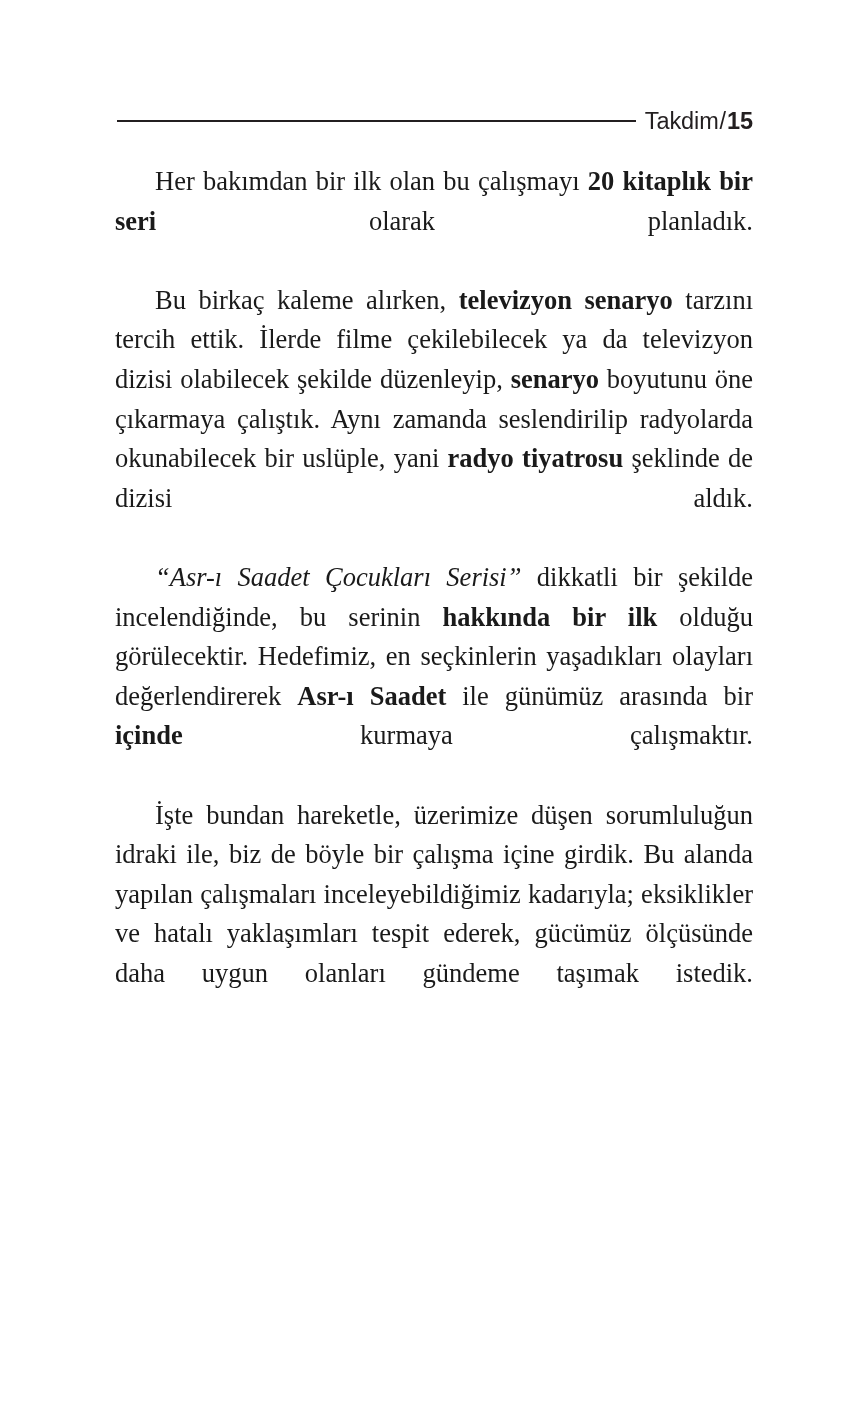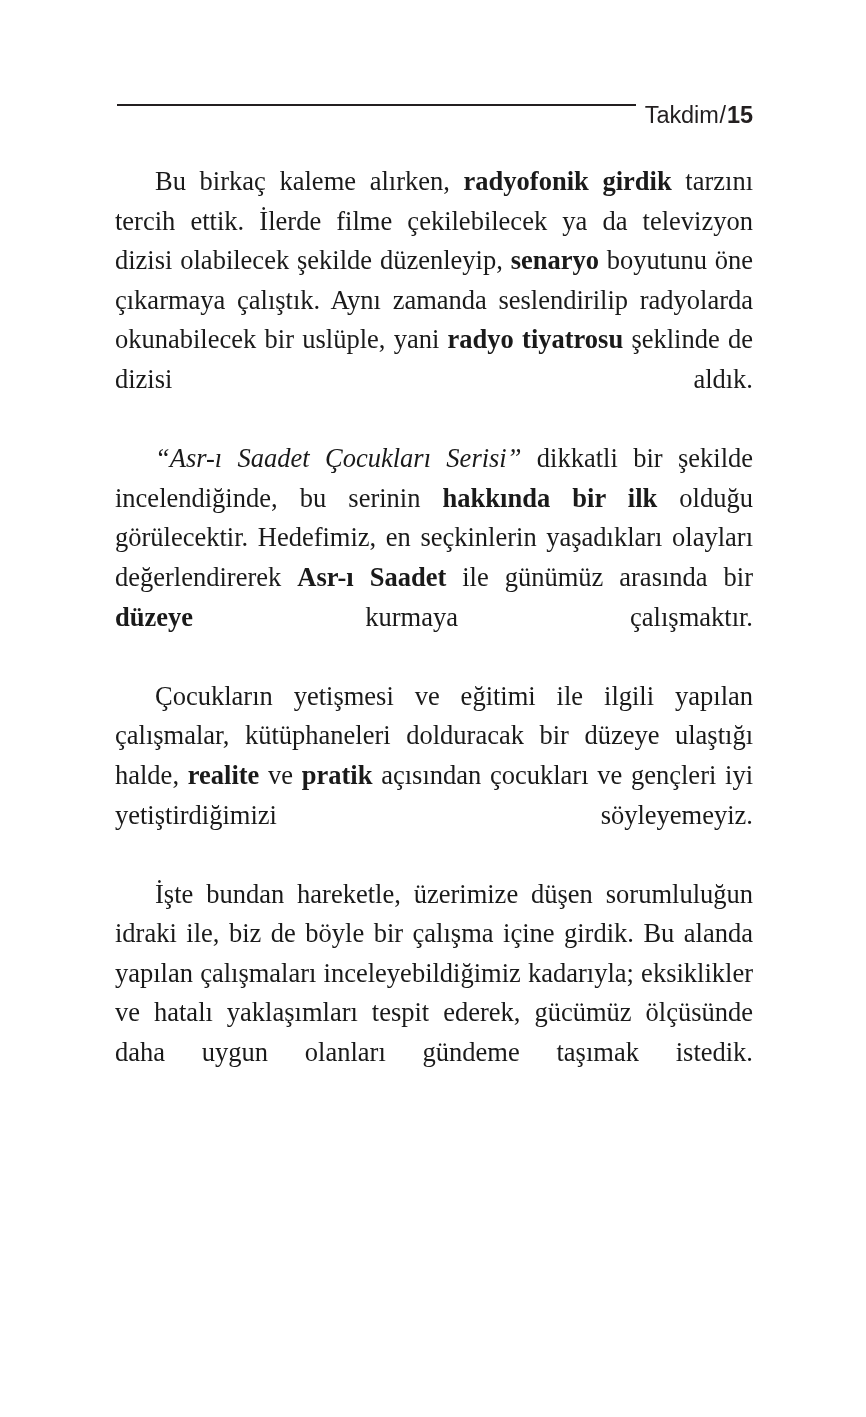--- a/index.html
+++ b/index.html
@@ -24,21 +24,21 @@
   }
 
   
   .page-header {
     position: absolute;
     top: 104px;
     left: 117px;
     width: 636px;
     height: 36px;
     display: flex;
-    align-items: flex-start;
+    align-items: center;
     gap: 9px;
   }
   .header-rule {
     flex: 1 1 auto;
     height: 0;
     border-top: 2.4px solid #231f20;
     margin-bottom: 2px;
   }
   .header-label {
     flex: 0 0 auto;
@@ -95,19 +95,19 @@
 <div class="page">
 
   <div class="page-header">
     <div class="header-rule"></div>
     <div class="header-label">
       <span>Takdim</span><span class="sep">/</span><span class="folio">15</span>
     </div>
   </div>
 
   <div class="body-text">
-      <p><span>Bu birkaç kaleme alırken, </span><b>radyofonik girdik</b><span> tarzını tercih ettik. İlerde filme çekilebilecek ya da televizyon dizisi olabilecek şekilde düzenleyip, </span><b>senaryo</b><span> boyutunu öne çıkarmaya çalıştık. Aynı zamanda seslendirilip radyolarda okunabilecek bir uslüple, yani </span><b>radyo tiyatrosu</b><span> şeklinde de dizisi aldık.</span></p>
-      <p><i>“Asr-ı Saadet Çocukları Serisi”</i><span> dikkatli bir şekilde incelendiğinde, bu serinin </span><b>hakkında bir ilk</b><span> olduğu görülecektir. Hedefimiz, en seçkinlerin yaşadıkları olayları değerlendirerek </span><b>Asr-ı Saadet</b><span> ile günümüz arasında bir </span><b>düzeye</b><span> kurmaya çalışmaktır.</span></p>
-      <p><span>Çocukların yetişmesi ve eğitimi ile ilgili yapılan çalışmalar, kütüphaneleri dolduracak bir düzeye ulaştığı halde, </span><b>realite</b><span> ve </span><b>pratik</b><span> açısından çocukları ve gençleri iyi yetiştirdiğimizi söyleyemeyiz.</span></p>
+      <p><span>Her bakımdan bir ilk olan bu çalışmayı </span><b>20 kitaplık bir seri</b><span> olarak planladık.</span></p>
+      <p><span>Bu birkaç kaleme alırken, </span><b>televizyon senaryo</b><span> tarzını tercih ettik. İlerde filme çekilebilecek ya da televizyon dizisi olabilecek şekilde düzenleyip, </span><b>senaryo</b><span> boyutunu öne çıkarmaya çalıştık. Aynı zamanda seslendirilip radyolarda okunabilecek bir uslüple, yani </span><b>radyo tiyatrosu</b><span> şeklinde de dizisi aldık.</span></p>
+      <p><i>“Asr-ı Saadet Çocukları Serisi”</i><span> dikkatli bir şekilde incelendiğinde, bu serinin </span><b>hakkında bir ilk</b><span> olduğu görülecektir. Hedefimiz, en seçkinlerin yaşadıkları olayları değerlendirerek </span><b>Asr-ı Saadet</b><span> ile günümüz arasında bir </span><b>içinde</b><span> kurmaya çalışmaktır.</span></p>
       <p><span>İşte bundan hareketle, üzerimize düşen sorumluluğun idraki ile, biz de böyle bir çalışma içine girdik. Bu alanda yapılan çalışmaları inceleyebildiğimiz kadarıyla; eksiklikler ve hatalı yaklaşımları tespit ederek, gücümüz ölçüsünde daha uygun olanları gündeme taşımak istedik.</span></p>
     </div>
 
 </div>
 
 </body></html>

